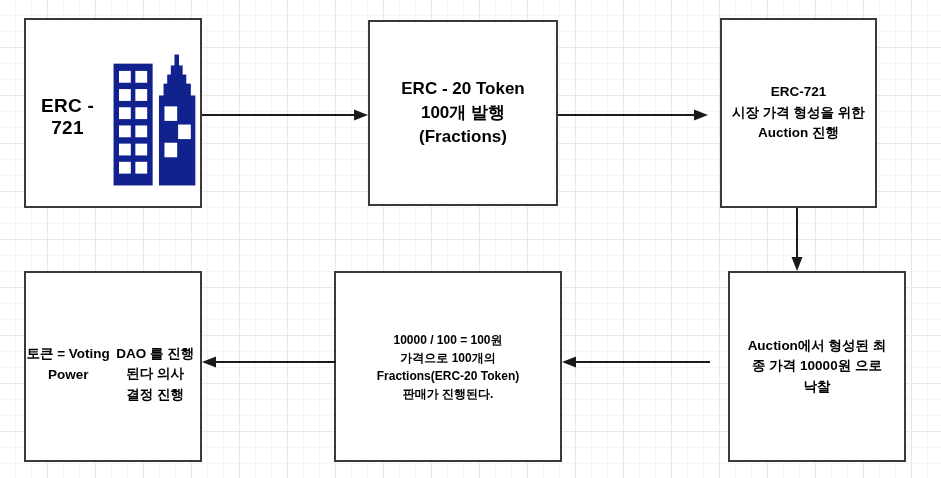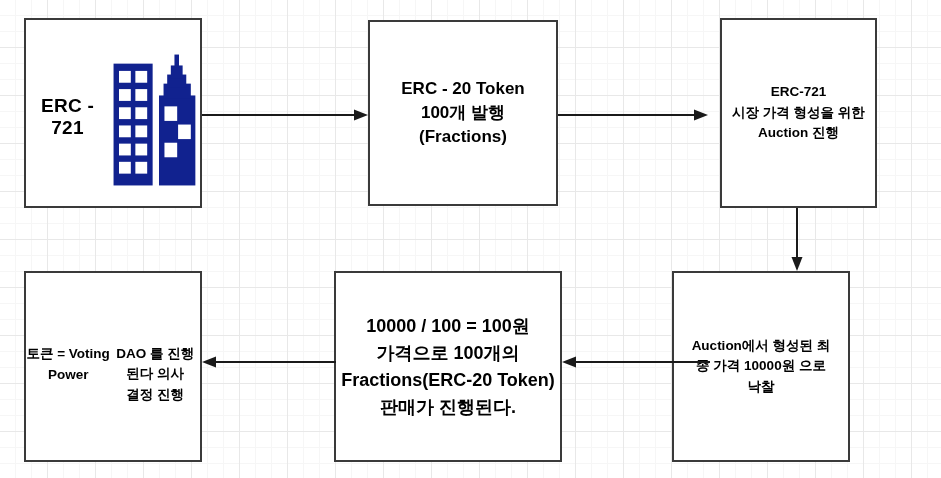--- a/index.html
+++ b/index.html
@@ -94,39 +94,39 @@
     height: 190px;
     margin-left: 12px;
   }
   #node-auction .node-body {
     font-size: 13.5px;
     line-height: 1.55;
   }
 
   
   #node-final-price {
-    left: 672px;
+    left: 728px;
     top: 271px;
     width: 178px;
     height: 191px;
   }
   #node-final-price .node-body {
     font-size: 13.5px;
     line-height: 1.5;
   }
 
   
   #node-fraction-price {
     left: 334px;
     top: 271px;
     width: 228px;
     height: 191px;
   }
   #node-fraction-price .node-body {
-    font-size: 18px;
+    font-size: 12px;
     line-height: 1.5;
   }
 
   
   #node-dao {
     left: 24px;
     top: 271px;
     width: 178px;
     height: 191px;
   }

